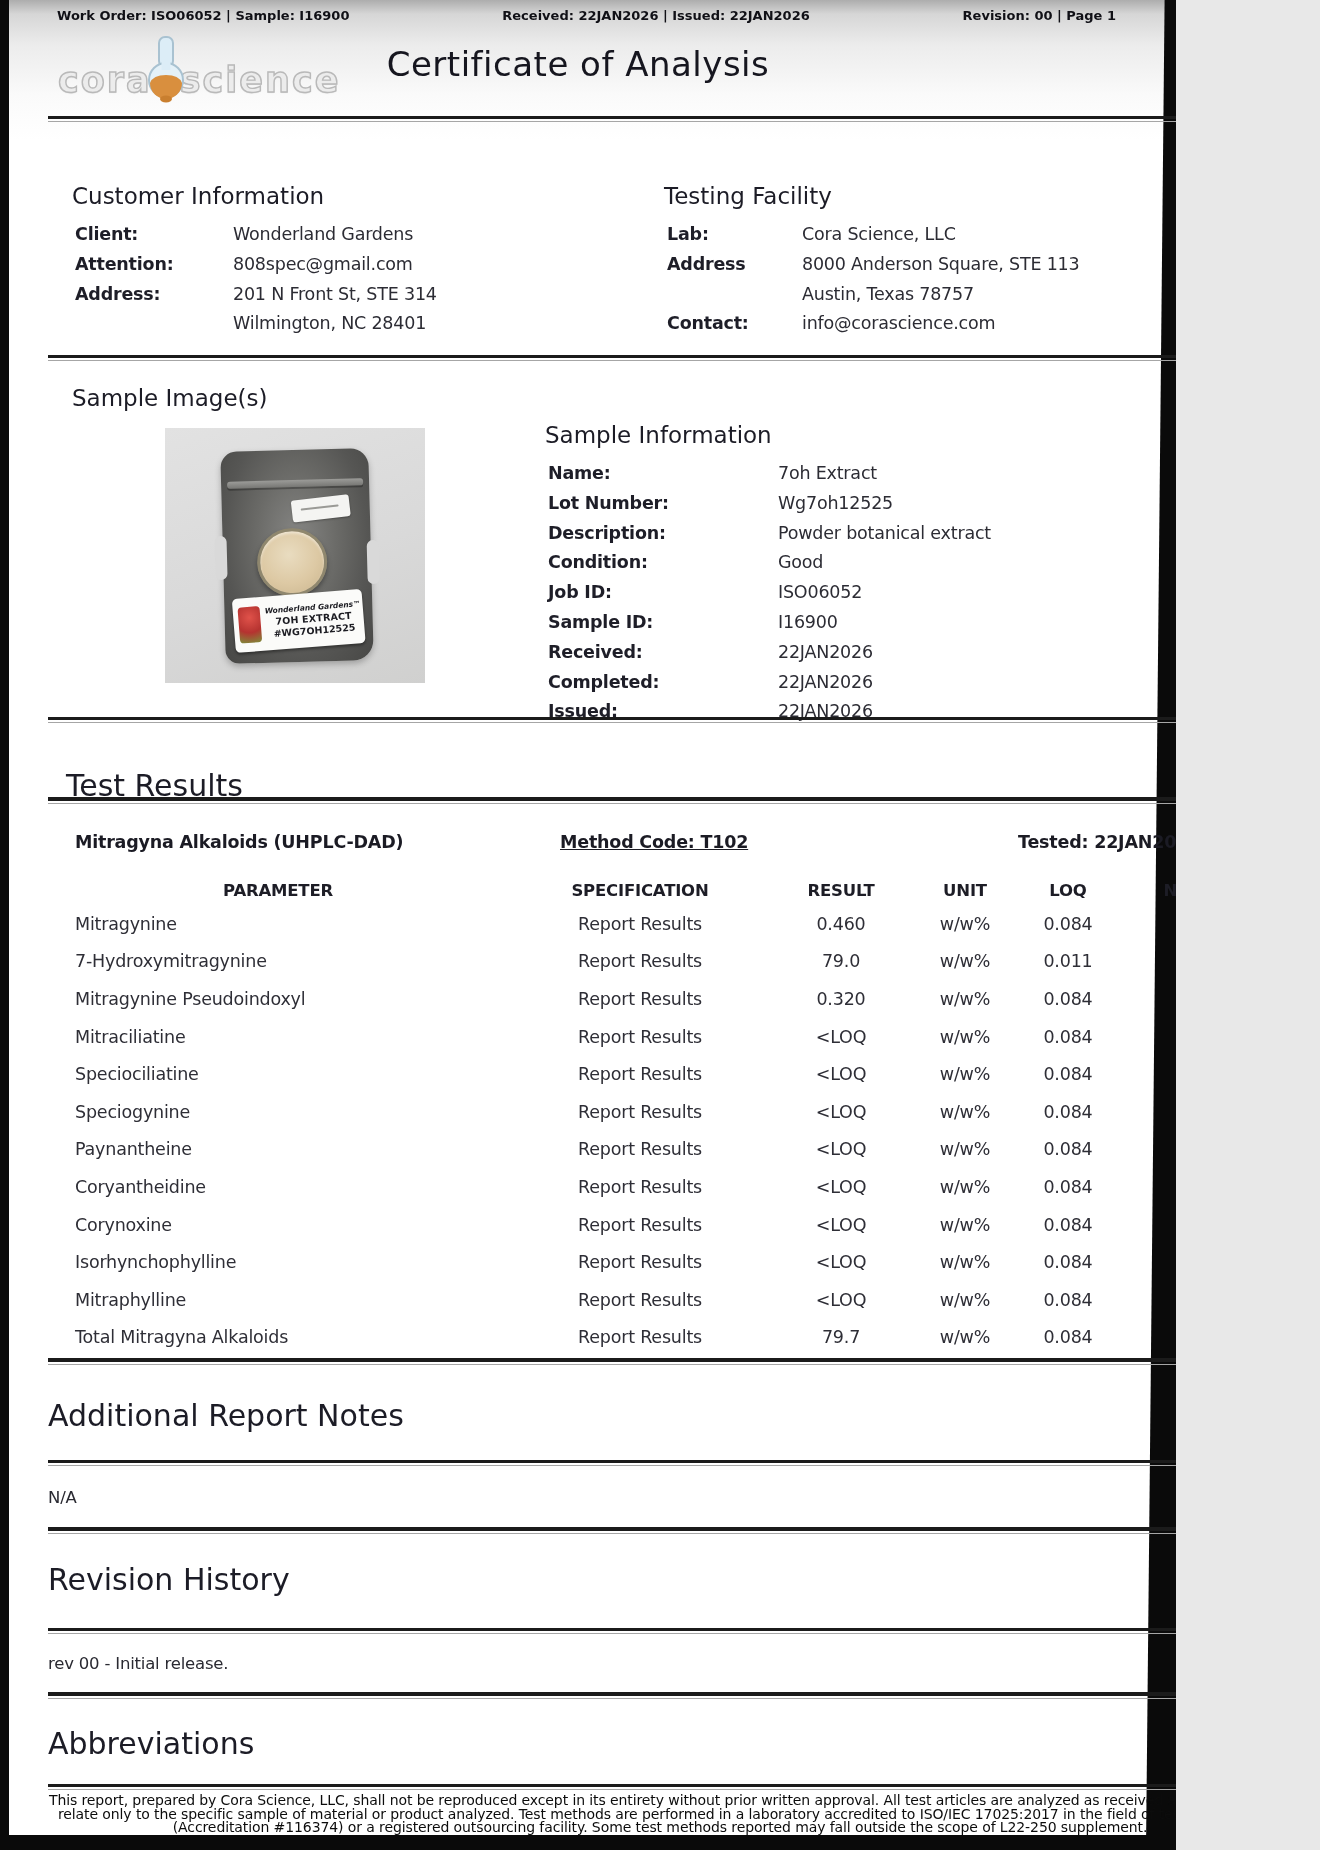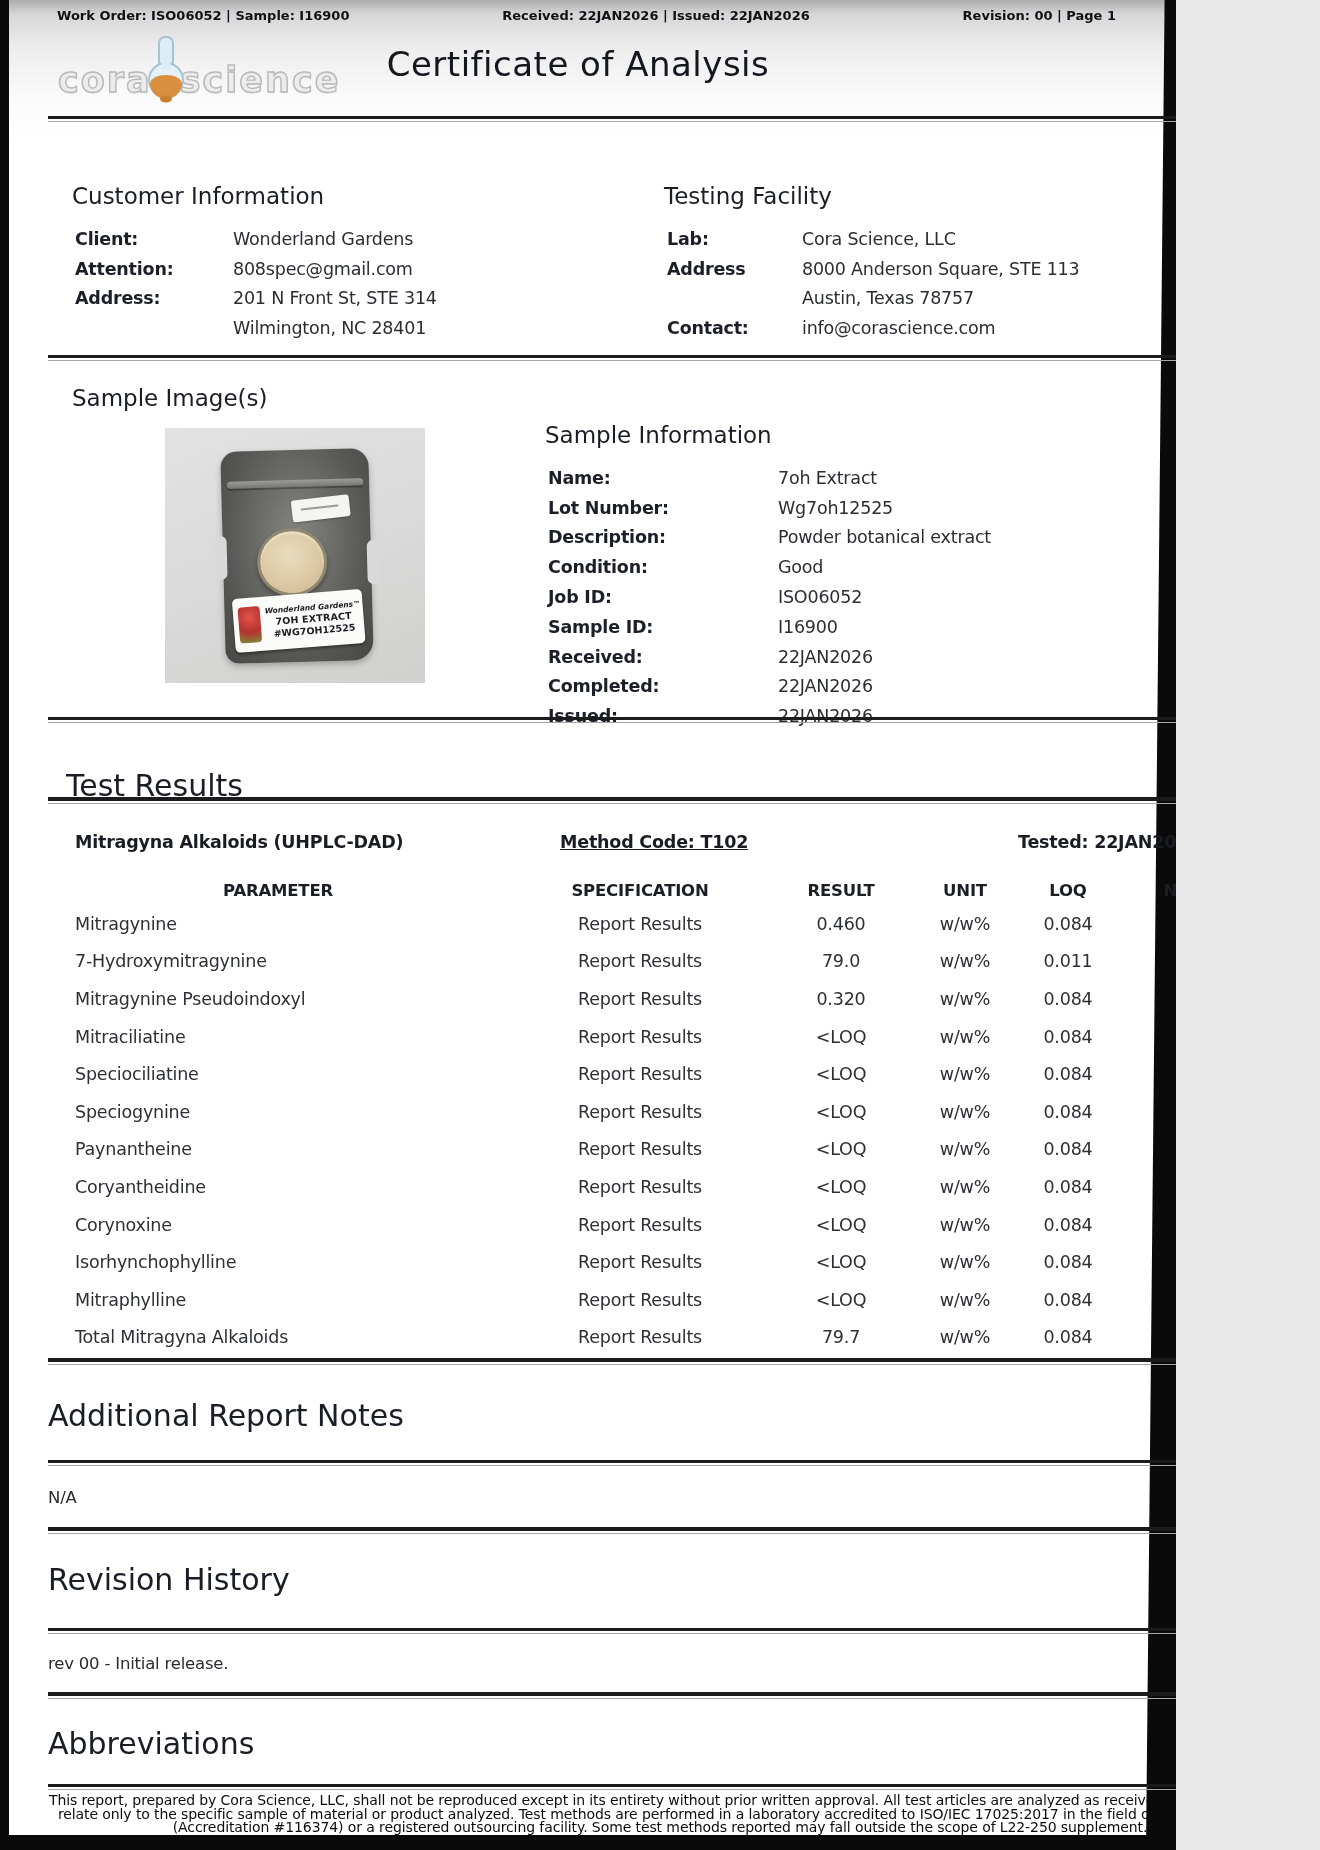--- a/index.html
+++ b/index.html
@@ -25,21 +25,21 @@
 
   .rule{position:absolute;left:48px;width:1224px;height:2px;
     border-top:3px solid #1b1b1b;border-bottom:1px solid #a6a6a6;background:transparent;}
   .rule.thick{border-top-width:4px;}
 
   .h2{font-size:23px;font-weight:400;color:#1c1c26;}
   .h1{font-size:30px;font-weight:400;color:#1c1c26;}
 
   .info-block{position:absolute;margin-top:37px;}
   .info-block .h2{margin:0 0 15px 0;padding-left:24px;}
-  .info-row{display:flex;height:29.8px;align-items:center;padding-left:27px;
+  .info-row{display:flex;height:29.8px;align-items:flex-start;padding-left:27px;
     font-size:17.5px;letter-spacing:-.2px;}
   .info-row .lbl{font-weight:bold;color:#1e1e28;flex:0 0 auto;}
   .info-row .val{color:#2c2c34;}
   .w-cust .lbl{width:158px;}
   .w-fac .lbl{width:135px;}
   .w-samp .lbl{width:230px;}
 
   
   .photo{position:absolute;top:428px;left:165px;width:260px;height:255px;
     background:linear-gradient(160deg,#e2e2e2 0%,#d9d9d9 55%,#d0d0cf 100%);}

